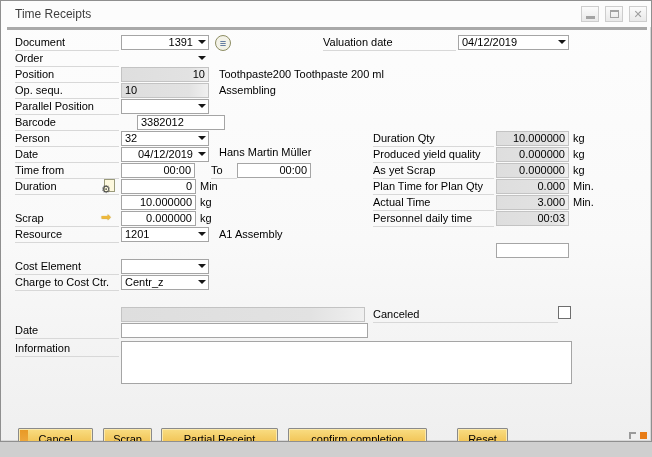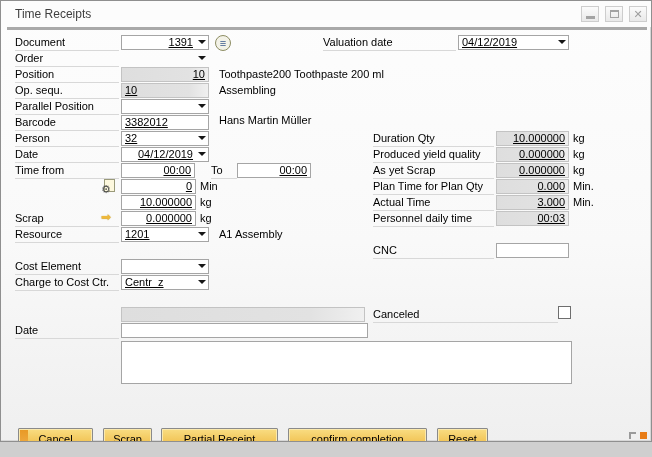--- a/index.html
+++ b/index.html
@@ -18,21 +18,21 @@
   .winbtn{position:absolute;top:5px;width:18px;height:16px;border:1px solid #cdcdcd;
     background:linear-gradient(180deg,#fbfbfb,#e9e9e9);display:flex;align-items:center;justify-content:center;}
   .min-glyph{width:9px;height:3px;background:#a3a3a3;margin-top:7px;}
   .max-glyph{width:9px;height:8px;border:1px solid #a3a3a3;border-top-width:2px;}
   .close-glyph{color:#9d9d9d;font-size:11px;font-weight:bold;line-height:11px;}
   .tsep{position:absolute;left:6px;top:26px;width:640px;height:3px;background:#a9a9a9;}
   
   .lbl{position:absolute;height:16px;line-height:14px;border-bottom:1px solid #d8d8d8;white-space:nowrap;overflow:hidden;}
   
   .fld{position:absolute;height:15px;border:1px solid #a5a5a5;background:#fff;
-       line-height:13px;padding:0 3px;white-space:nowrap;overflow:hidden;text-decoration:underline;}
+       line-height:13px;padding:0 3px;white-space:nowrap;overflow:hidden;}
   .fld.num{text-align:right;}
   .fld.dd{padding-right:15px;}
   .fld.dis{background:linear-gradient(90deg,#dedede 0%,#e2e2e2 78%,#f0f0f0 100%);border-color:#c3c3c3;}
   .dd-arrow{position:absolute;right:3px;top:5px;width:0;height:0;
     border-left:4px solid transparent;border-right:4px solid transparent;border-top:4px solid #161616;}
   .unit,.desc,.txt{position:absolute;height:15px;line-height:15px;white-space:nowrap;}
   
   .ta{position:absolute;border:1px solid #a5a5a5;background:#fff;resize:none;
       font-family:"Liberation Sans",sans-serif;font-size:11px;padding:1px 3px;outline:none;}
   
@@ -95,36 +95,37 @@
 
   <div class="lbl" style="left:14px;top:82px;width:104px">Op. sequ.</div>
   <div class="fld dis" style="left:120px;top:82px;width:88px">10</div>
   <div class="desc" style="left:218px;top:82px">Assembling</div>
 
   <div class="lbl" style="left:14px;top:98px;width:104px">Parallel Position</div>
   <div class="fld dd" style="left:120px;top:98px;width:88px"></div>
   <span class="dd-arrow" style="left:197px;top:103px"></span>
 
   <div class="lbl" style="left:14px;top:114px;width:104px">Barcode</div>
-  <div class="fld" style="left:120px;top:114px;width:88px">3382012</div>
+  <div class="fld" style="left:136px;top:114px;width:88px">3382012</div>
 
   <div class="lbl" style="left:14px;top:130px;width:104px">Person</div>
   <div class="fld dd" style="left:120px;top:130px;width:88px">32</div>
   <span class="dd-arrow" style="left:197px;top:135px"></span>
-  <div class="desc" style="left:218px;top:112px">Hans Martin Müller</div>
+  <div class="desc" style="left:218px;top:144px">Hans Martin Müller</div>
 
   <div class="lbl" style="left:14px;top:146px;width:104px">Date</div>
   <div class="fld dd num" style="left:120px;top:146px;width:88px">04/12/2019</div>
   <span class="dd-arrow" style="left:197px;top:151px"></span>
 
   <div class="lbl" style="left:14px;top:162px;width:104px">Time from</div>
   <div class="fld num" style="left:120px;top:162px;width:74px">00:00</div>
   <div class="lbl" style="left:210px;top:162px;width:26px">To</div>
   <div class="fld num" style="left:236px;top:162px;width:74px">00:00</div>
 
+  <div class="lbl" style="left:14px;top:178px;width:104px">Duration</div>
   <div class="page-icon" style="left:103px;top:178px">
     <span class="gear-glyph">⚙</span>
   </div>
   <div class="fld num" style="left:120px;top:178px;width:75px">0</div>
   <div class="unit" style="left:199px;top:178px">Min</div>
 
   <div class="fld num" style="left:120px;top:194px;width:75px">10.000000</div>
   <div class="unit" style="left:199px;top:194px">kg</div>
 
   <div class="lbl" style="left:14px;top:210px;width:104px">Scrap</div>
@@ -165,47 +166,47 @@
   <div class="fld dis num" style="left:495px;top:178px;width:73px">0.000</div>
   <div class="unit" style="left:572px;top:178px">Min.</div>
 
   <div class="lbl" style="left:372px;top:194px;width:121px">Actual Time</div>
   <div class="fld dis num" style="left:495px;top:194px;width:73px">3.000</div>
   <div class="unit" style="left:572px;top:194px">Min.</div>
 
   <div class="lbl" style="left:372px;top:210px;width:121px">Personnel daily time</div>
   <div class="fld dis num" style="left:495px;top:210px;width:73px">00:03</div>
 
-  <div class="lbl" style="left:372px;top:242px;width:121px">CNC</div>
   <div class="fld" style="left:495px;top:242px;width:73px"></div>
 
   <div class="fld dis" style="left:120px;top:306px;width:244px"></div>
 
   <div class="lbl" style="left:372px;top:306px;width:185px">Canceled</div>
   <div class="cb" style="left:557px;top:305px"></div>
 
   <div class="lbl" style="left:14px;top:322px;width:104px">Date</div>
   <div class="fld" style="left:120px;top:322px;width:247px"></div>
 
+  <div class="lbl" style="left:14px;top:340px;width:104px">Information</div>
   <textarea class="ta" style="left: 120px; top: 340px; width: 451px; height: 43px;" value=""></textarea>
 
   <div class="btn" style="left:17px;top:427px;width:75px">
     <span class="stripe"></span>
     <span><span></span><span class="mn">C</span><span>ancel</span></span>
   </div>
   <div class="btn" style="left:102px;top:427px;width:49px">
     <span><span></span><span class="mn">S</span><span>crap</span></span>
   </div>
   <div class="btn" style="left:287px;top:427px;width:139px">
     <span><span>con</span><span class="mn">f</span><span>irm completion</span></span>
   </div>
   <div class="btn" style="left:160px;top:427px;width:117px">
     <span><span>Par</span><span class="mn">t</span><span>ial Receipt</span></span>
   </div>
-  <div class="btn" style="left:436px;top:427px;width:51px">
+  <div class="btn" style="left:456px;top:427px;width:51px">
     <span><span></span><span class="mn">R</span><span>eset</span></span>
   </div>
 
   <div class="grip">
     <span class="tl"></span>
     <span class="tr"></span>
     <span class="bl"></span>
     <span class="br"></span>
   </div>
 

